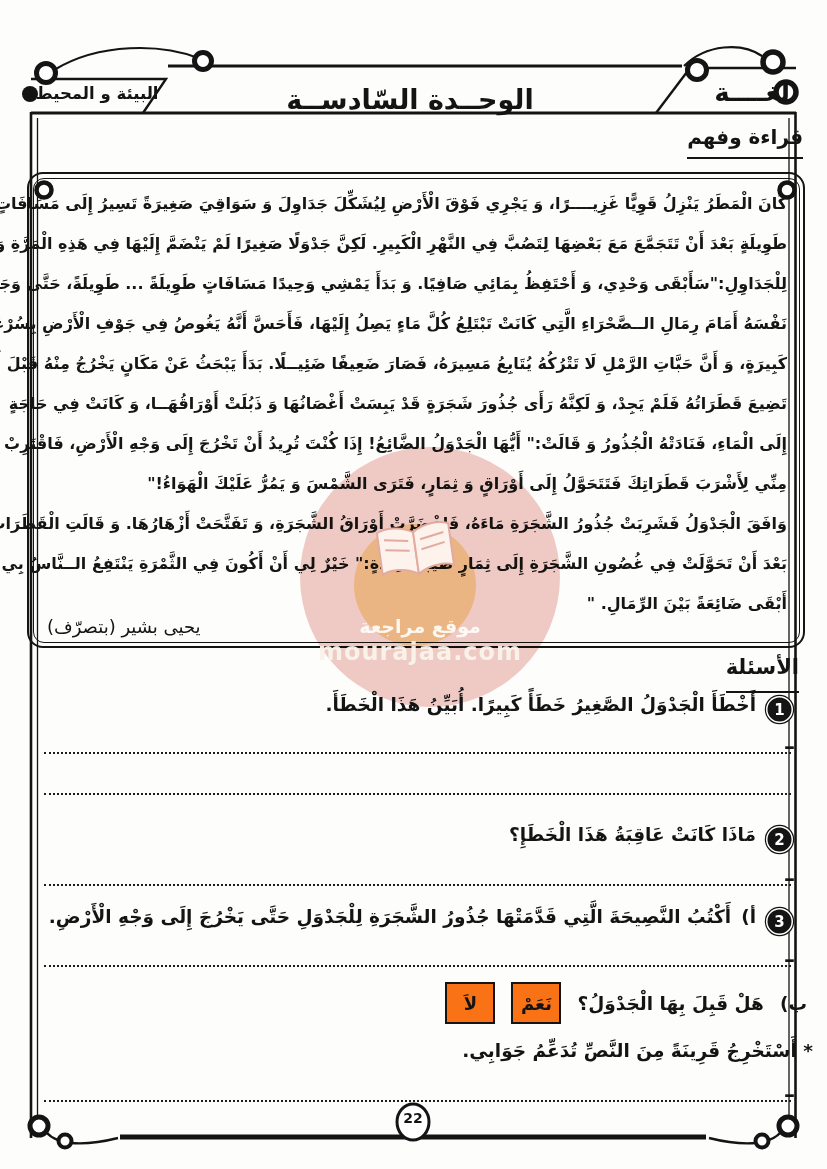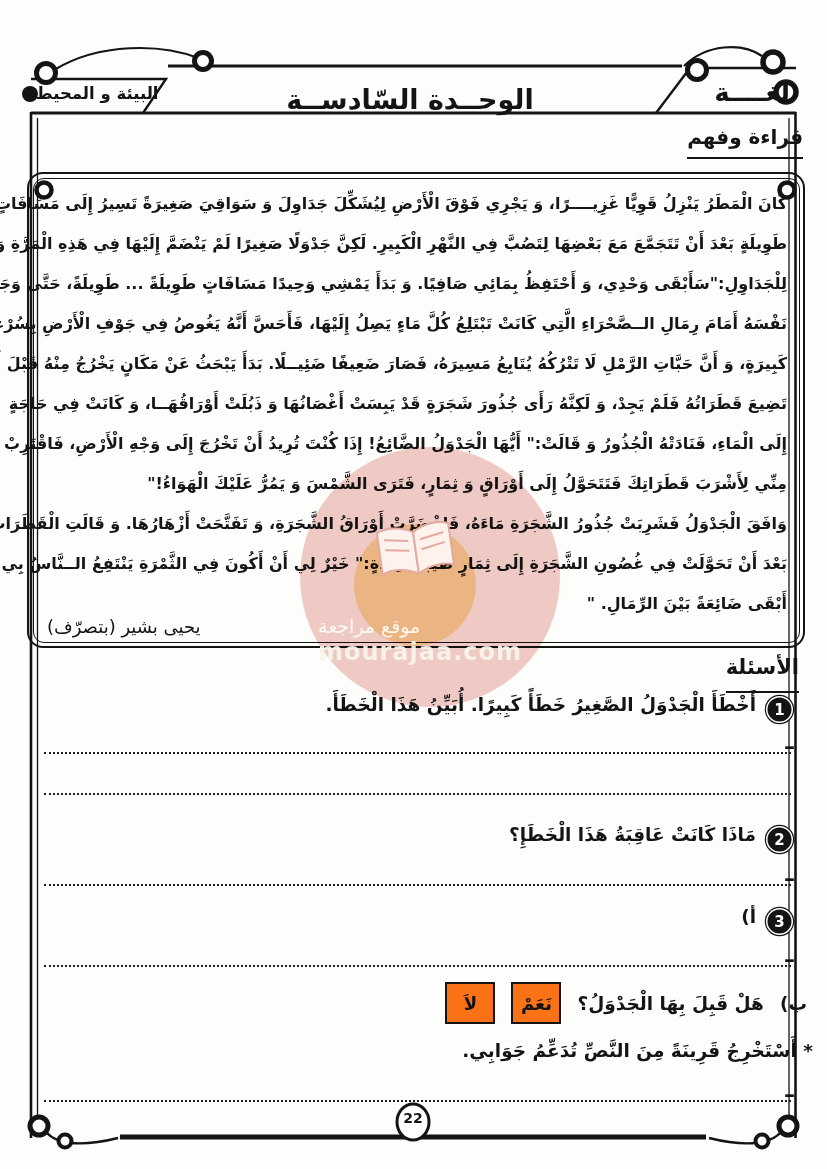--- a/index.html
+++ b/index.html
@@ -30,21 +30,21 @@
     text-align:justify;text-align-last:justify;color:#161616;
   }
   .pline.end{text-align:right;text-align-last:right;}
   .attrib{left:18px;bottom:9px;font-size:18px;font-weight:400;direction:rtl;}
   
   .wm-pink{top:447px;left:300px;width:260px;height:260px;border-radius:50%;
     background:#f0c7c1;mix-blend-mode:multiply;opacity:.9;pointer-events:none;}
   .wm-yellow{top:524px;left:354px;width:122px;height:122px;border-radius:50%;
     background:#fbe4a6;mix-blend-mode:multiply;opacity:.95;pointer-events:none;}
   .wm-book{top:520px;left:372px;pointer-events:none;}
-  .wm-t1{top:615px;left:318px;width:204px;text-align:left;font-size:19px;font-weight:400;
+  .wm-t1{top:615px;left:318px;width:204px;text-align:center;font-size:19px;font-weight:700;
     color:rgba(255,253,248,0.92);pointer-events:none;}
   .wm-t2{top:638px;left:300px;width:240px;text-align:center;font-size:24px;font-weight:700;
     letter-spacing:1px;color:rgba(248,243,235,0.95);pointer-events:none;}
   
   .q-sec-head{top:655px;right:28px;font-size:21px;font-weight:800;border-bottom:2.6px solid #141414;padding-bottom:12px;}
   .q-row{display:flex;align-items:flex-start;gap:10px;direction:rtl;font-size:18.5px;font-weight:700;}
   .qnum{
     flex:0 0 auto;width:27px;height:27px;border-radius:50%;background:#141414;color:#fff;
     display:flex;align-items:center;justify-content:center;font-size:15px;font-weight:800;
     box-shadow:0 0 0 1.5px #fff inset,0 0 0 1.2px #141414;margin-top:2px;
@@ -158,20 +158,21 @@
   <div class="abs q-row q2">
     <span class="qnum">2</span>
     <span class="rtl">مَاذَا كَانَتْ عَاقِبَةُ هَذَا الْخَطَإِ؟</span>
   </div>
   <span class="dash d3">–</span>
   <div class="ans a3"></div>
 
   <div class="abs q-row q3">
     <span class="qnum">3</span>
     <span>أ)</span>
+    <span class="rtl">أَكْتُبُ النَّصِيحَةَ الَّتِي قَدَّمَتْهَا جُذُورُ الشَّجَرَةِ لِلْجَدْوَلِ حَتَّى يَخْرُجَ إِلَى وَجْهِ الْأَرْضِ.</span>
   </div>
   <span class="dash d4">–</span>
   <div class="ans a4"></div>
 
   <div class="abs q-row q3b">
     <span>ب)</span>
     <span class="rtl">هَلْ قَبِلَ بِهَا الْجَدْوَلُ؟</span>
     <span class="ansbox rtl">نَعَمْ</span>
     <span class="ansbox rtl">لاَ</span>
   </div>

